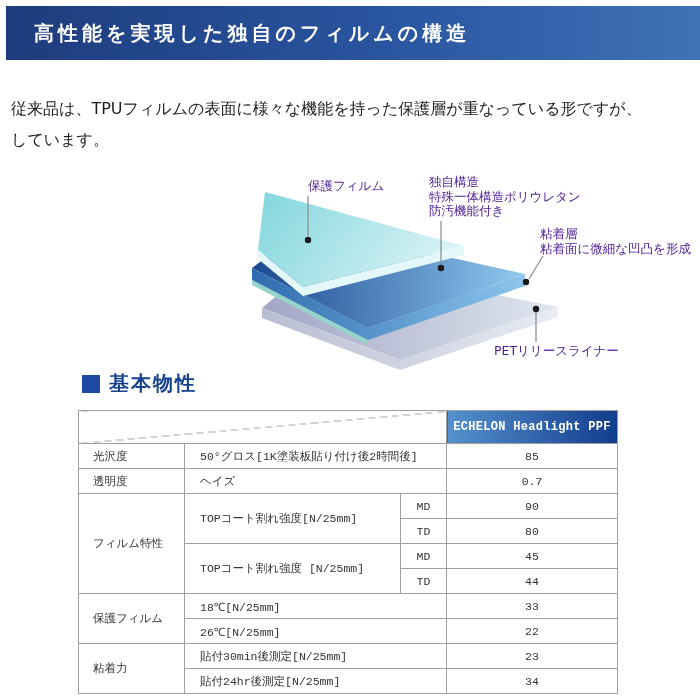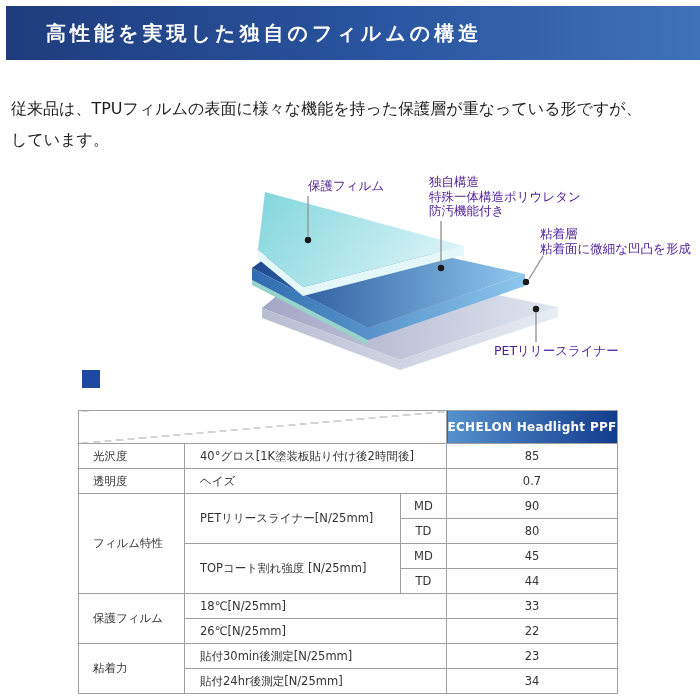--- a/index.html
+++ b/index.html
@@ -4,42 +4,42 @@
 <style>
   html,body { margin:0; padding:0; background:#ffffff; }
   body { width:700px; height:700px; font-family:"DejaVu Sans","Liberation Sans",sans-serif; }
   .page { position:relative; width:700px; height:700px; overflow:hidden; background:#fff; }
 
   
   .banner { position:absolute; left:6px; top:6px; width:694px; height:54px;
             background:linear-gradient(90deg,#1e3c7d 0%,#2a55a0 55%,#3f72b6 100%); }
   .banner-title { font-family:"DejaVu Serif","Liberation Serif",serif; color:#ffffff;
             font-size:20px; font-weight:bold; letter-spacing:4px; line-height:54px;
-            padding-left:40px; white-space:nowrap; }
+            padding-left:28px; white-space:nowrap; }
 
   
   .intro { position:absolute; left:11px; top:77px; width:685px; font-size:16px;
            line-height:31px; color:#1c1c1c;margin-top:16px; }
 
   
   .diagram { position:absolute; left:230px; top:170px; width:460px; height:200px; }
   .diagram svg { position:absolute; left:0; top:0; }
   .dlabel { position:absolute; font-size:12.5px; line-height:14.5px; color:#4c1d95; white-space:nowrap; }
   .dlabel-hogo { left:78px; top:9px; }
   .dlabel-dokuji { left:199px; top:5px; }
   .dlabel-nenchaku { left:310px; top:57px; }
   .dlabel-pet { left:264px; top:174px; }
 
   
   .section-heading { position:absolute; left:82px; top:370px; display:flex; align-items:center; }
   .marker { width:18px; height:18px; background:#1d49a3; margin-right:9px; }
   .section-title { font-size:20px; font-weight:bold; color:#16418f; letter-spacing:2px; }
 
   
-  .spec-table { position:absolute; left:78px; top:410px; }
+  .spec-table { position:absolute; left:78px; top:410px;font-family:Liberation Mono, monospace; }
   table { border-collapse:collapse; table-layout:fixed; width:539px; font-size:11.5px; color:#333; }
   td,th { border:1px solid #a0a0a0; padding:0; vertical-align:middle; }
   tr.hdr { height:33px; }
   tr.data { height:25px; }
   td.corner { background:linear-gradient(to bottom right,#ffffff 49.5%,#a8a8a8 49.5%,#a8a8a8 50.5%,#ffffff 50.5%); }
   th.prod { background:linear-gradient(90deg,#5591cd 0%,#123c8d 100%); color:#fff;
             font-size:12px; font-weight:bold; letter-spacing:0.3px; text-align:center; }
   td.cat   { text-align:left; padding-left:14px; }
   td.param { text-align:left; padding-left:15px; }
   td.sub   { text-align:center; }
@@ -113,48 +113,49 @@
     </div>
     <div class="dlabel dlabel-nenchaku">
       <div>粘着層</div>
       <div>粘着面に微細な凹凸を形成</div>
     </div>
     <div class="dlabel dlabel-pet">PETリリースライナー</div>
   </div>
 
   <div class="section-heading">
     <div class="marker"></div>
+    <div class="section-title">基本物性</div>
   </div>
 
   <div class="spec-table">
     <table>
       <colgroup>
           <col style="width:106px">
           <col style="width:216px">
           <col style="width:46px">
           <col style="width:171px">
         </colgroup>
       <tbody>
           <tr class="hdr">
         <td class="corner" colspan="3"></td>
         <th class="prod">ECHELON Headlight PPF</th>
       </tr>
       <tr class="data">
         <td class="cat">光沢度</td>
-        <td class="param" colspan="2">40°グロス[1K塗装板貼り付け後2時間後]</td>
+        <td class="param" colspan="2">50°グロス[1K塗装板貼り付け後2時間後]</td>
         <td class="val">85</td>
       </tr>
       <tr class="data">
         <td class="cat">透明度</td>
         <td class="param" colspan="2">ヘイズ</td>
         <td class="val">0.7</td>
       </tr>
       <tr class="data">
         <td class="cat" rowspan="4">フィルム特性</td>
-        <td class="param" rowspan="2">PETリリースライナー[N/25mm]</td>
+        <td class="param" rowspan="2">TOPコート割れ強度[N/25mm]</td>
         <td class="sub">MD</td>
         <td class="val">90</td>
       </tr>
       <tr class="data">
         <td class="sub">TD</td>
         <td class="val">80</td>
       </tr>
       <tr class="data">
         <td class="param" rowspan="2">TOPコート割れ強度  [N/25mm]</td>
         <td class="sub">MD</td>

